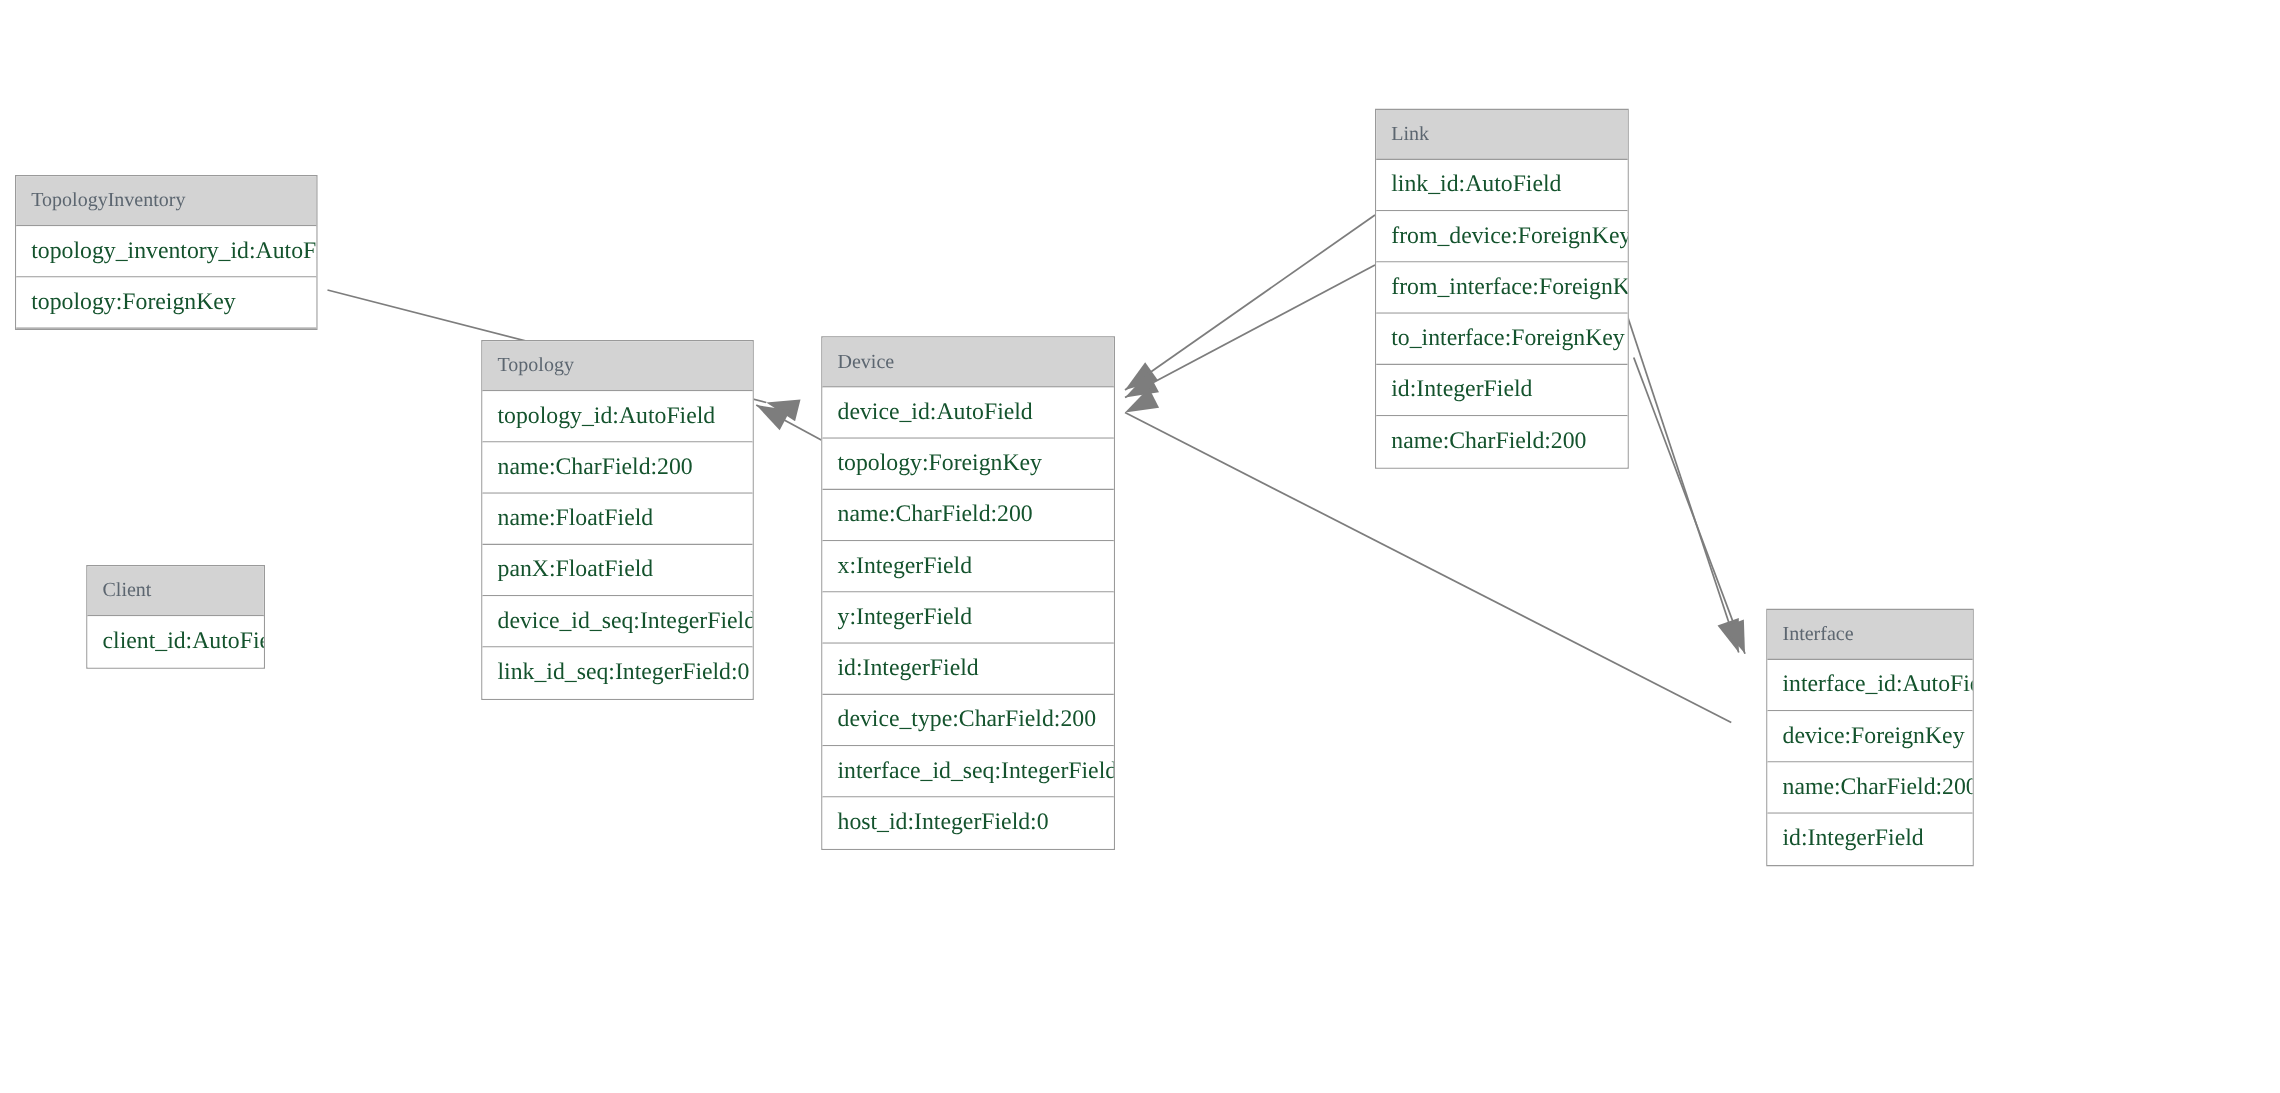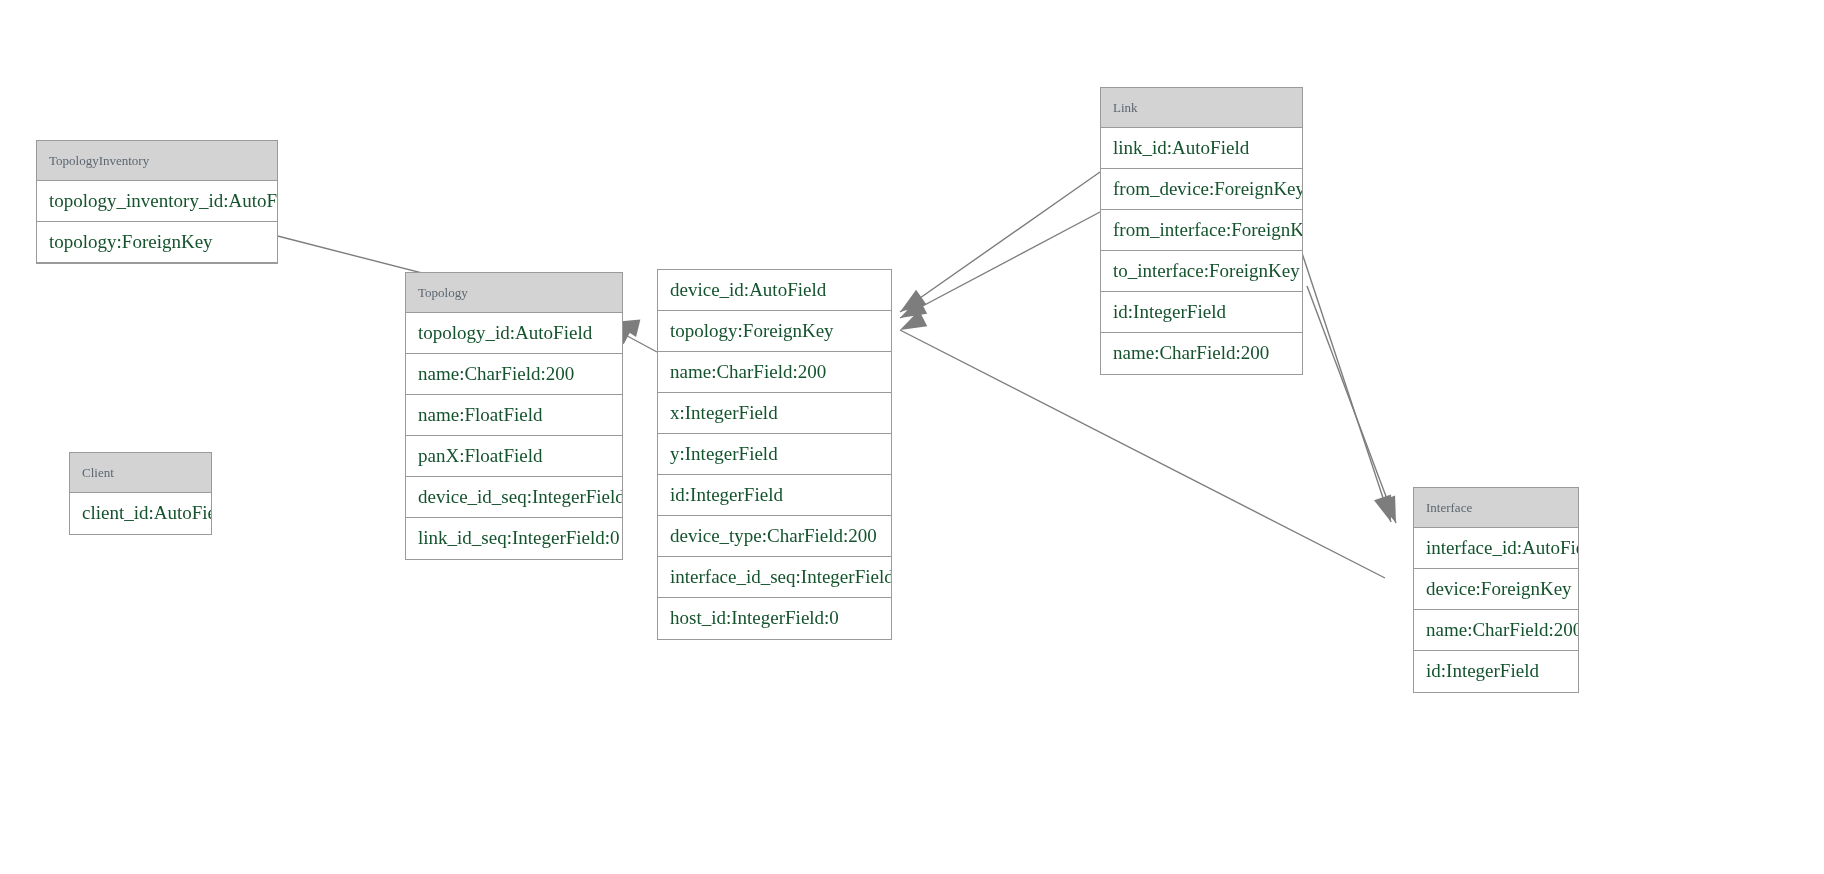--- a/index.html
+++ b/index.html
@@ -28,21 +28,21 @@
     box-sizing: border-box;
     border: 1px solid #9a9a9a;
     background: #ffffff;
     z-index: 2;
   }
   .entity-title {
     box-sizing: border-box;
     background: #d3d3d3;
     border-bottom: 1px solid #9a9a9a;
     color: #5c6670;
-    font-size: 13px;
+    font-size: 16px;
     line-height: 39px;
     height: 40px;
     padding: 0 0 0 12px;
     white-space: nowrap;
     overflow: hidden;
   }
   .entity-field {
     box-sizing: border-box;
     background: #ffffff;
     border-bottom: 1px solid #9a9a9a;
@@ -71,35 +71,36 @@
       <polygon points="0,0 -26,-9 -26,9" fill="#7d7d7d" transform="translate(900,312) rotate(145)"></polygon>
       <path d="M1100,212 L900,318" stroke="#7d7d7d" stroke-width="1.4" fill="none"></path>
       <polygon points="0,0 -26,-9 -26,9" fill="#7d7d7d" transform="translate(900,318) rotate(152)"></polygon>
       <path d="M1385,578 L900,330" stroke="#7d7d7d" stroke-width="1.4" fill="none"></path>
       <polygon points="0,0 -26,-9 -26,9" fill="#7d7d7d" transform="translate(900,330) rotate(153)"></polygon>
       <path d="M1300,247 L1391,522" stroke="#7d7d7d" stroke-width="1.4" fill="none"></path>
       <polygon points="0,0 -26,-9 -26,9" fill="#7d7d7d" transform="translate(1391,522) rotate(71)"></polygon>
       <path d="M1307,286 L1396,523" stroke="#7d7d7d" stroke-width="1.4" fill="none"></path>
       <polygon points="0,0 -26,-9 -26,9" fill="#7d7d7d" transform="translate(1396,523) rotate(69)"></polygon>
     </svg>
-<div class="entity" style="left: 36px; top: 140px; width: 242px;">
+<div class="entity" style="left: 12px; top: 140px; width: 242px;">
       <div class="entity-title">TopologyInventory</div>
       <div class="entity-field">topology_inventory_id:AutoField</div>
       <div class="entity-field">topology:ForeignKey</div>
     </div>
-    <div class="entity" style="left: 385px; top: 272px; width: 218px; margin-left: 20px;">
+    <div class="entity" style="left: 385px; top: 272px; width: 218px;">
       <div class="entity-title">Topology</div>
       <div class="entity-field">topology_id:AutoField</div>
       <div class="entity-field">name:CharField:200</div>
       <div class="entity-field">name:FloatField</div>
       <div class="entity-field">panX:FloatField</div>
       <div class="entity-field">device_id_seq:IntegerField:0</div>
       <div class="entity-field last">link_id_seq:IntegerField:0</div>
     </div>
     <div class="entity" style="left: 657px; top: 269px; width: 235px;">
+      <div class="entity-title">Device</div>
       <div class="entity-field">device_id:AutoField</div>
       <div class="entity-field">topology:ForeignKey</div>
       <div class="entity-field">name:CharField:200</div>
       <div class="entity-field">x:IntegerField</div>
       <div class="entity-field">y:IntegerField</div>
       <div class="entity-field">id:IntegerField</div>
       <div class="entity-field">device_type:CharField:200</div>
       <div class="entity-field">interface_id_seq:IntegerField:0</div>
       <div class="entity-field last">host_id:IntegerField:0</div>
     </div>

